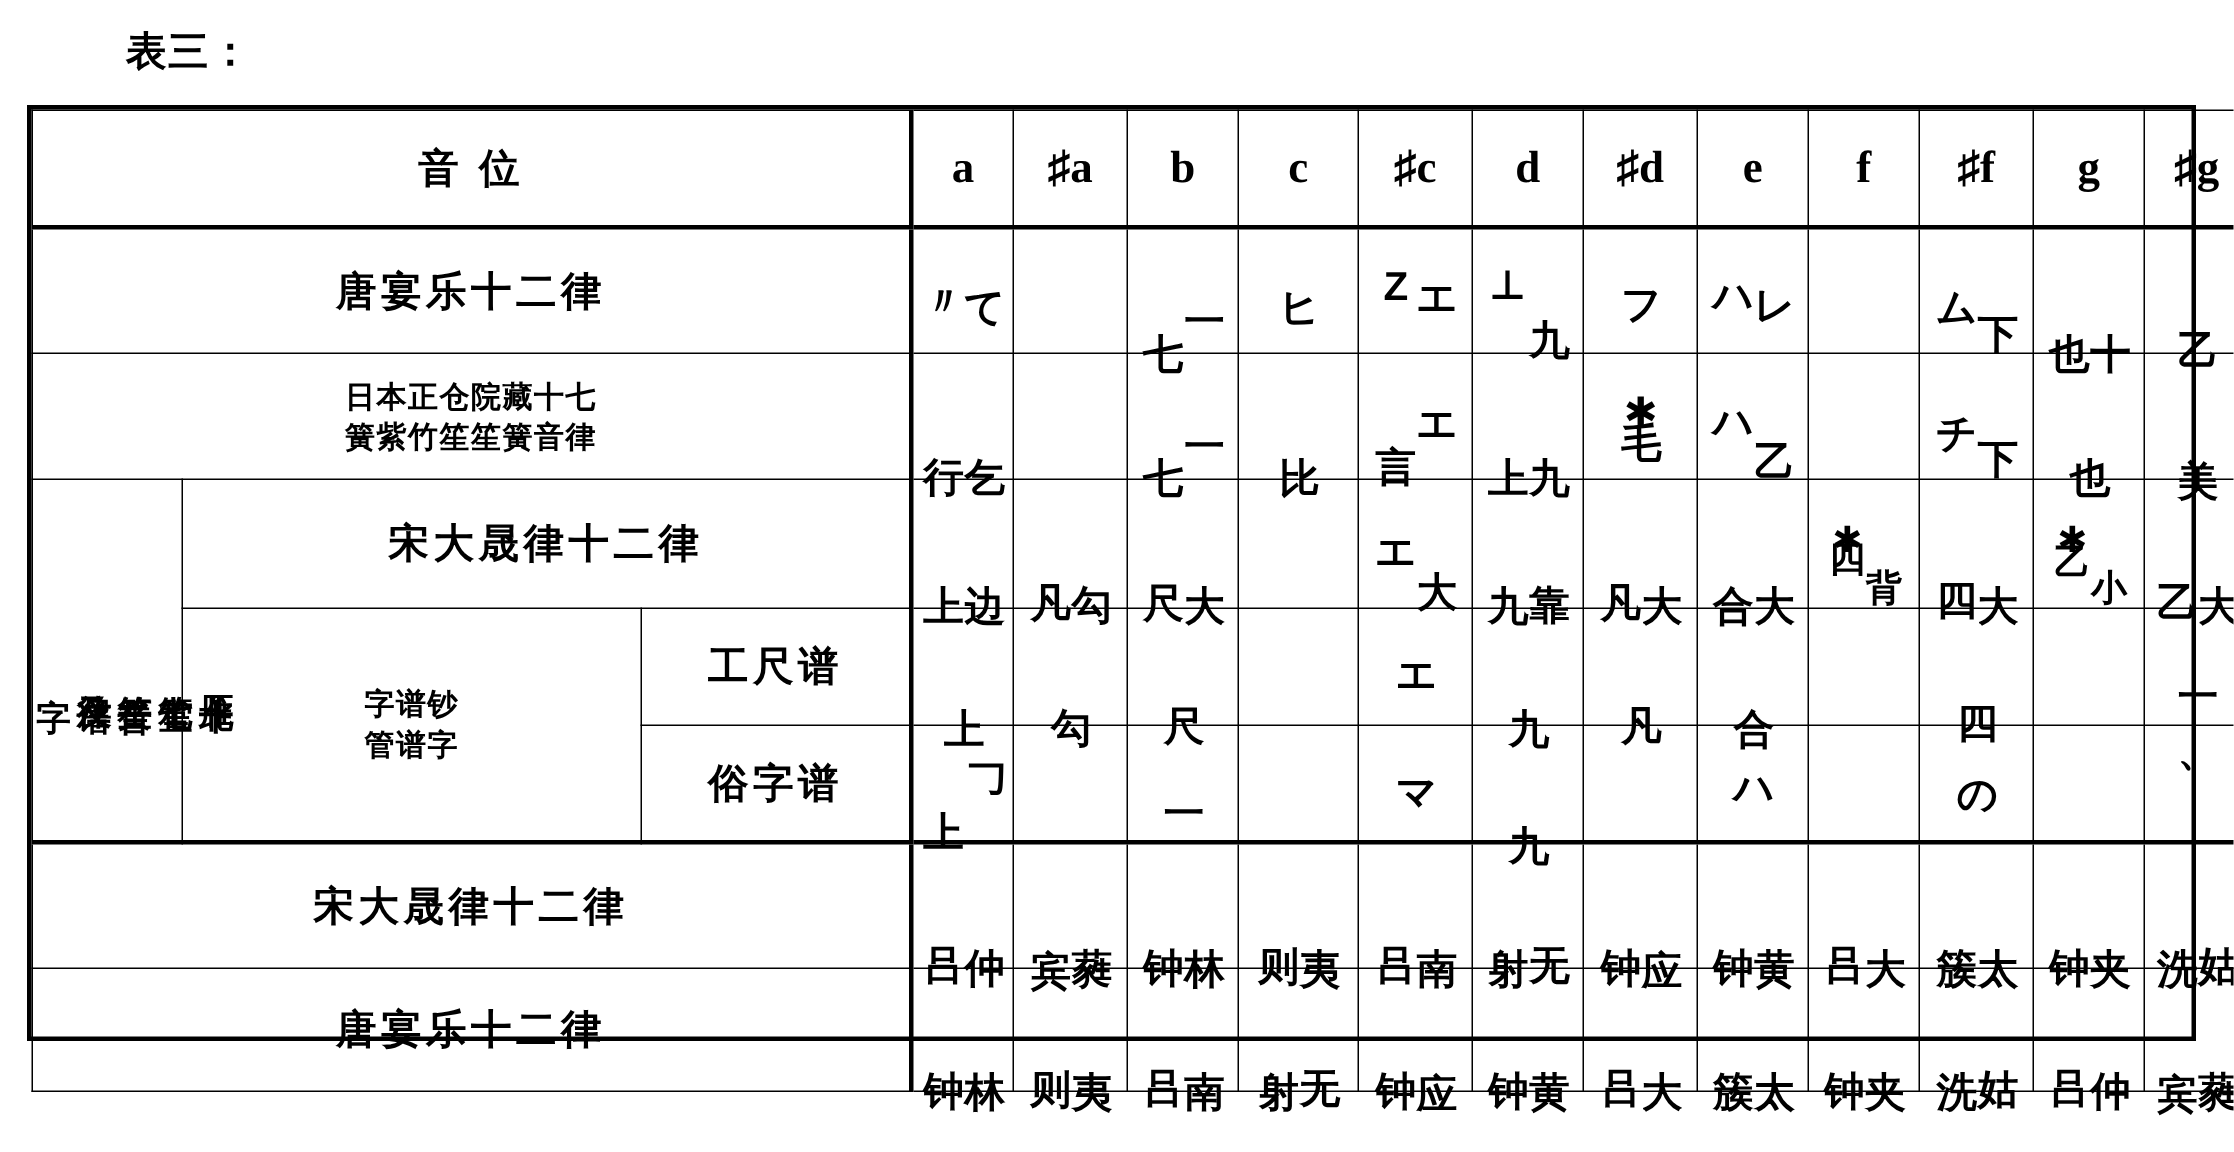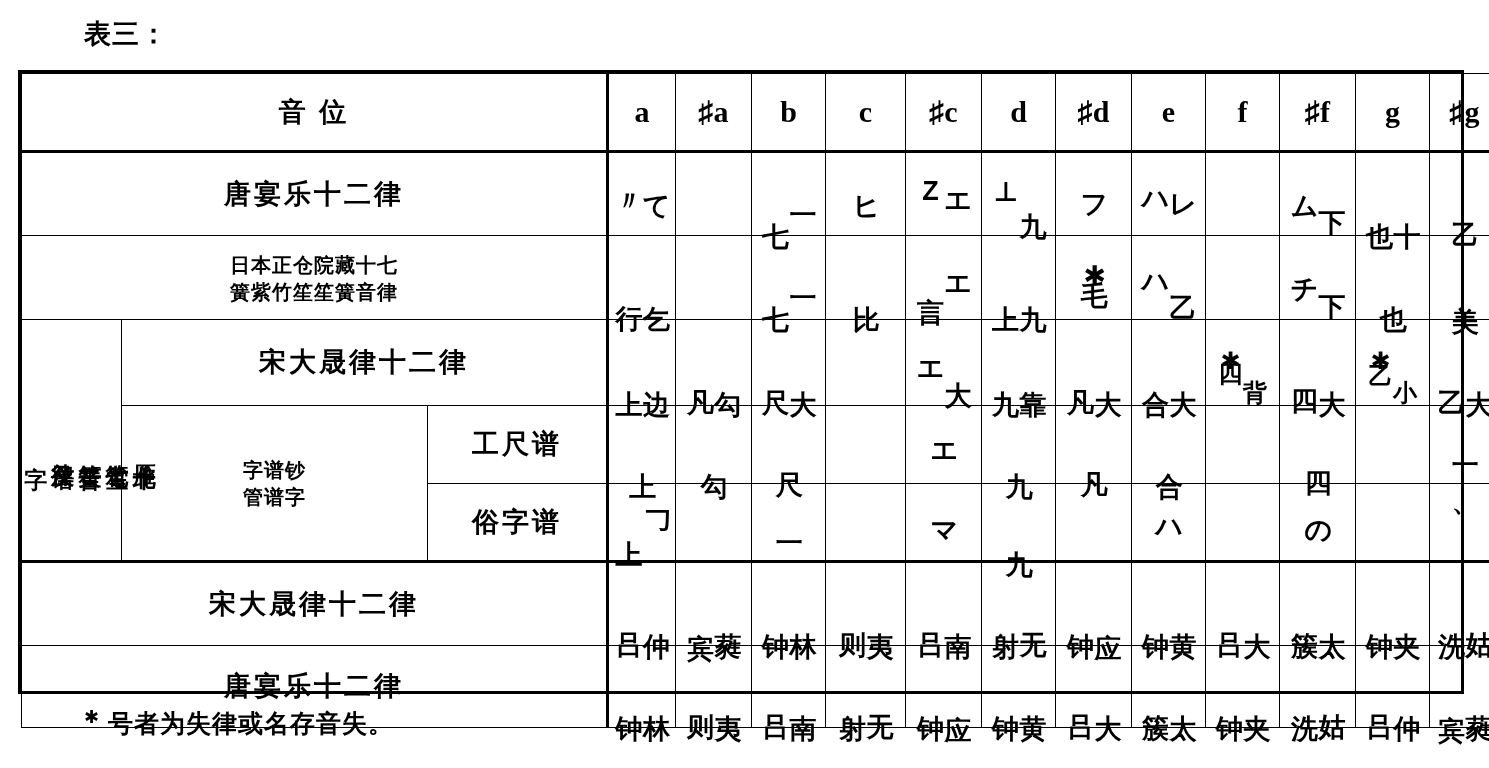--- a/index.html
+++ b/index.html
@@ -303,17 +303,14 @@
 洗</span></td>
         <td><span class="vt">仲
 吕</span></td>
         <td class="dashed-l"><span class="vt">蕤
 宾</span></td>
       </tr>
     </tbody>
       </table>
   </div>
 
-  <div class="footnote">
-    <span class="mk">✱</span><span>号者为失律或名存音失。</span>
-  </div>
 
 </div>
 
 </body></html>

